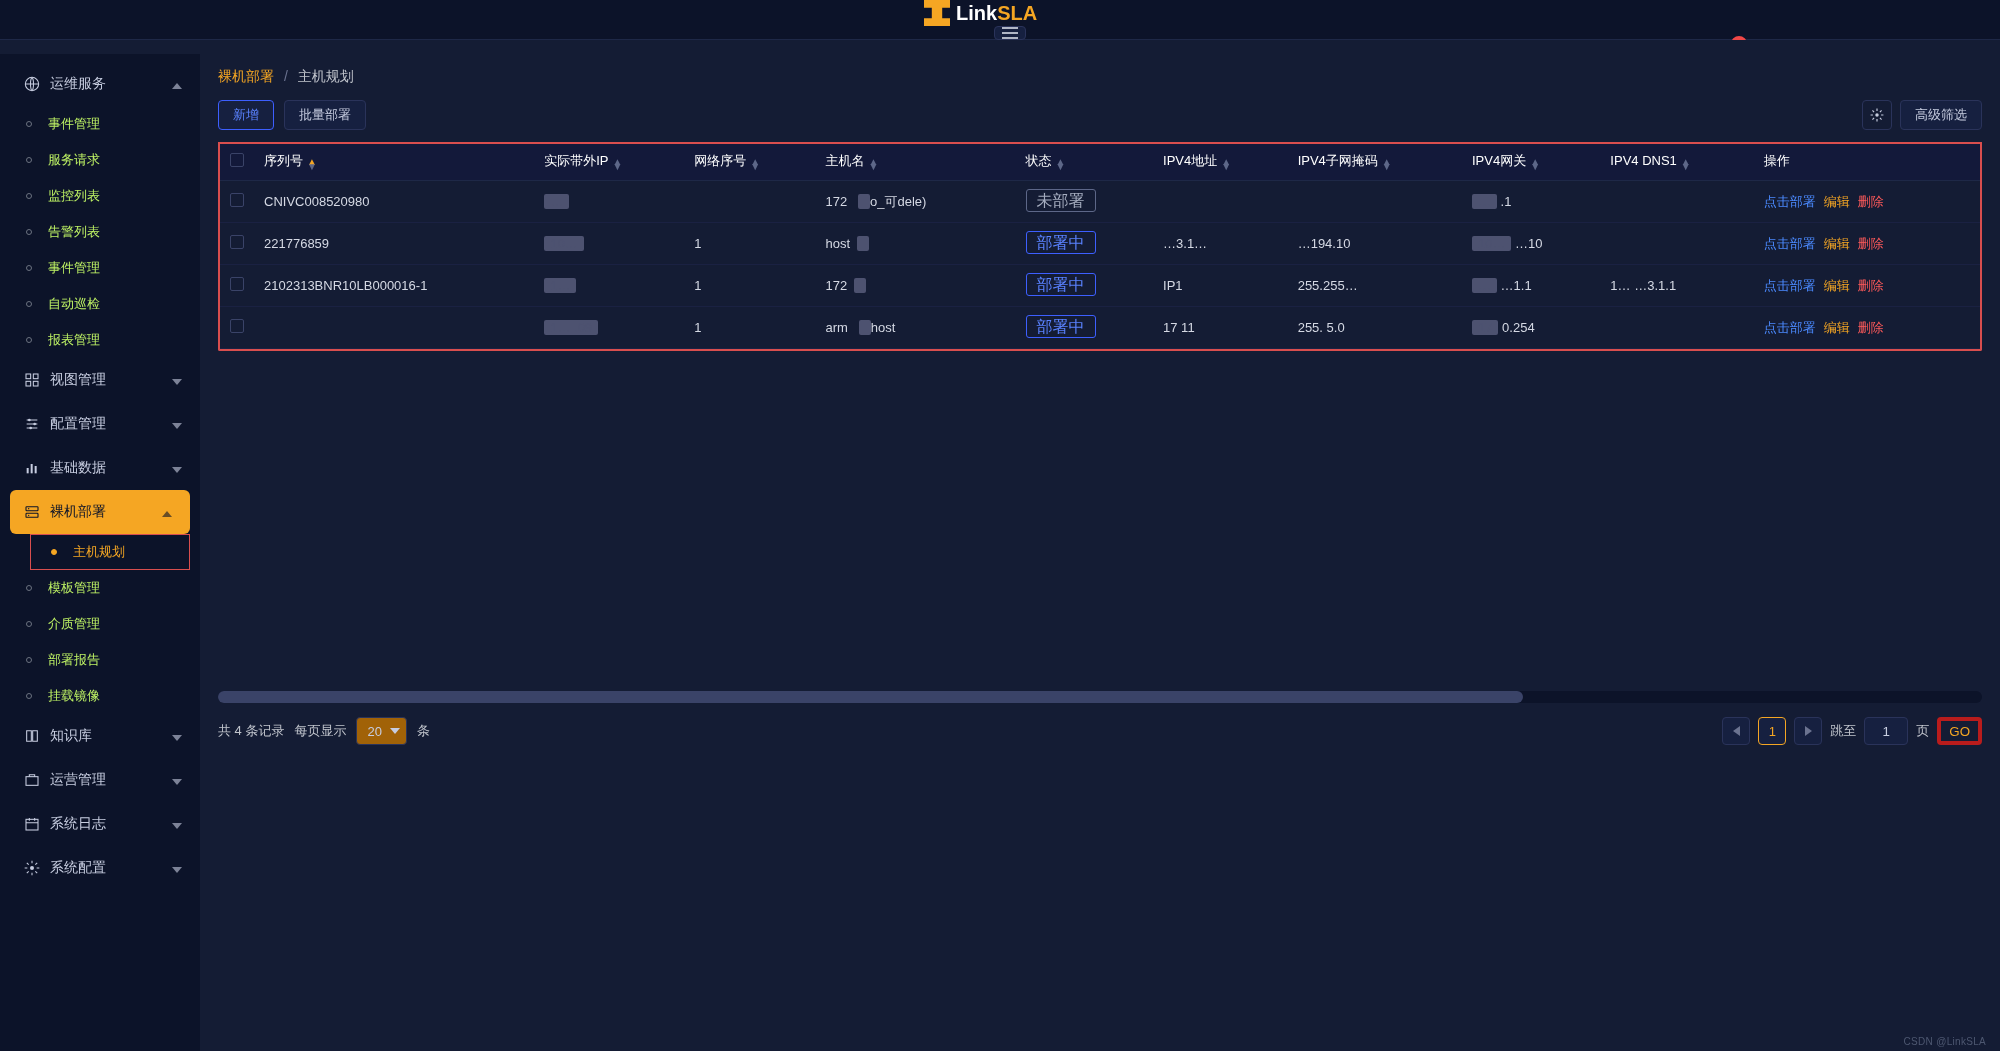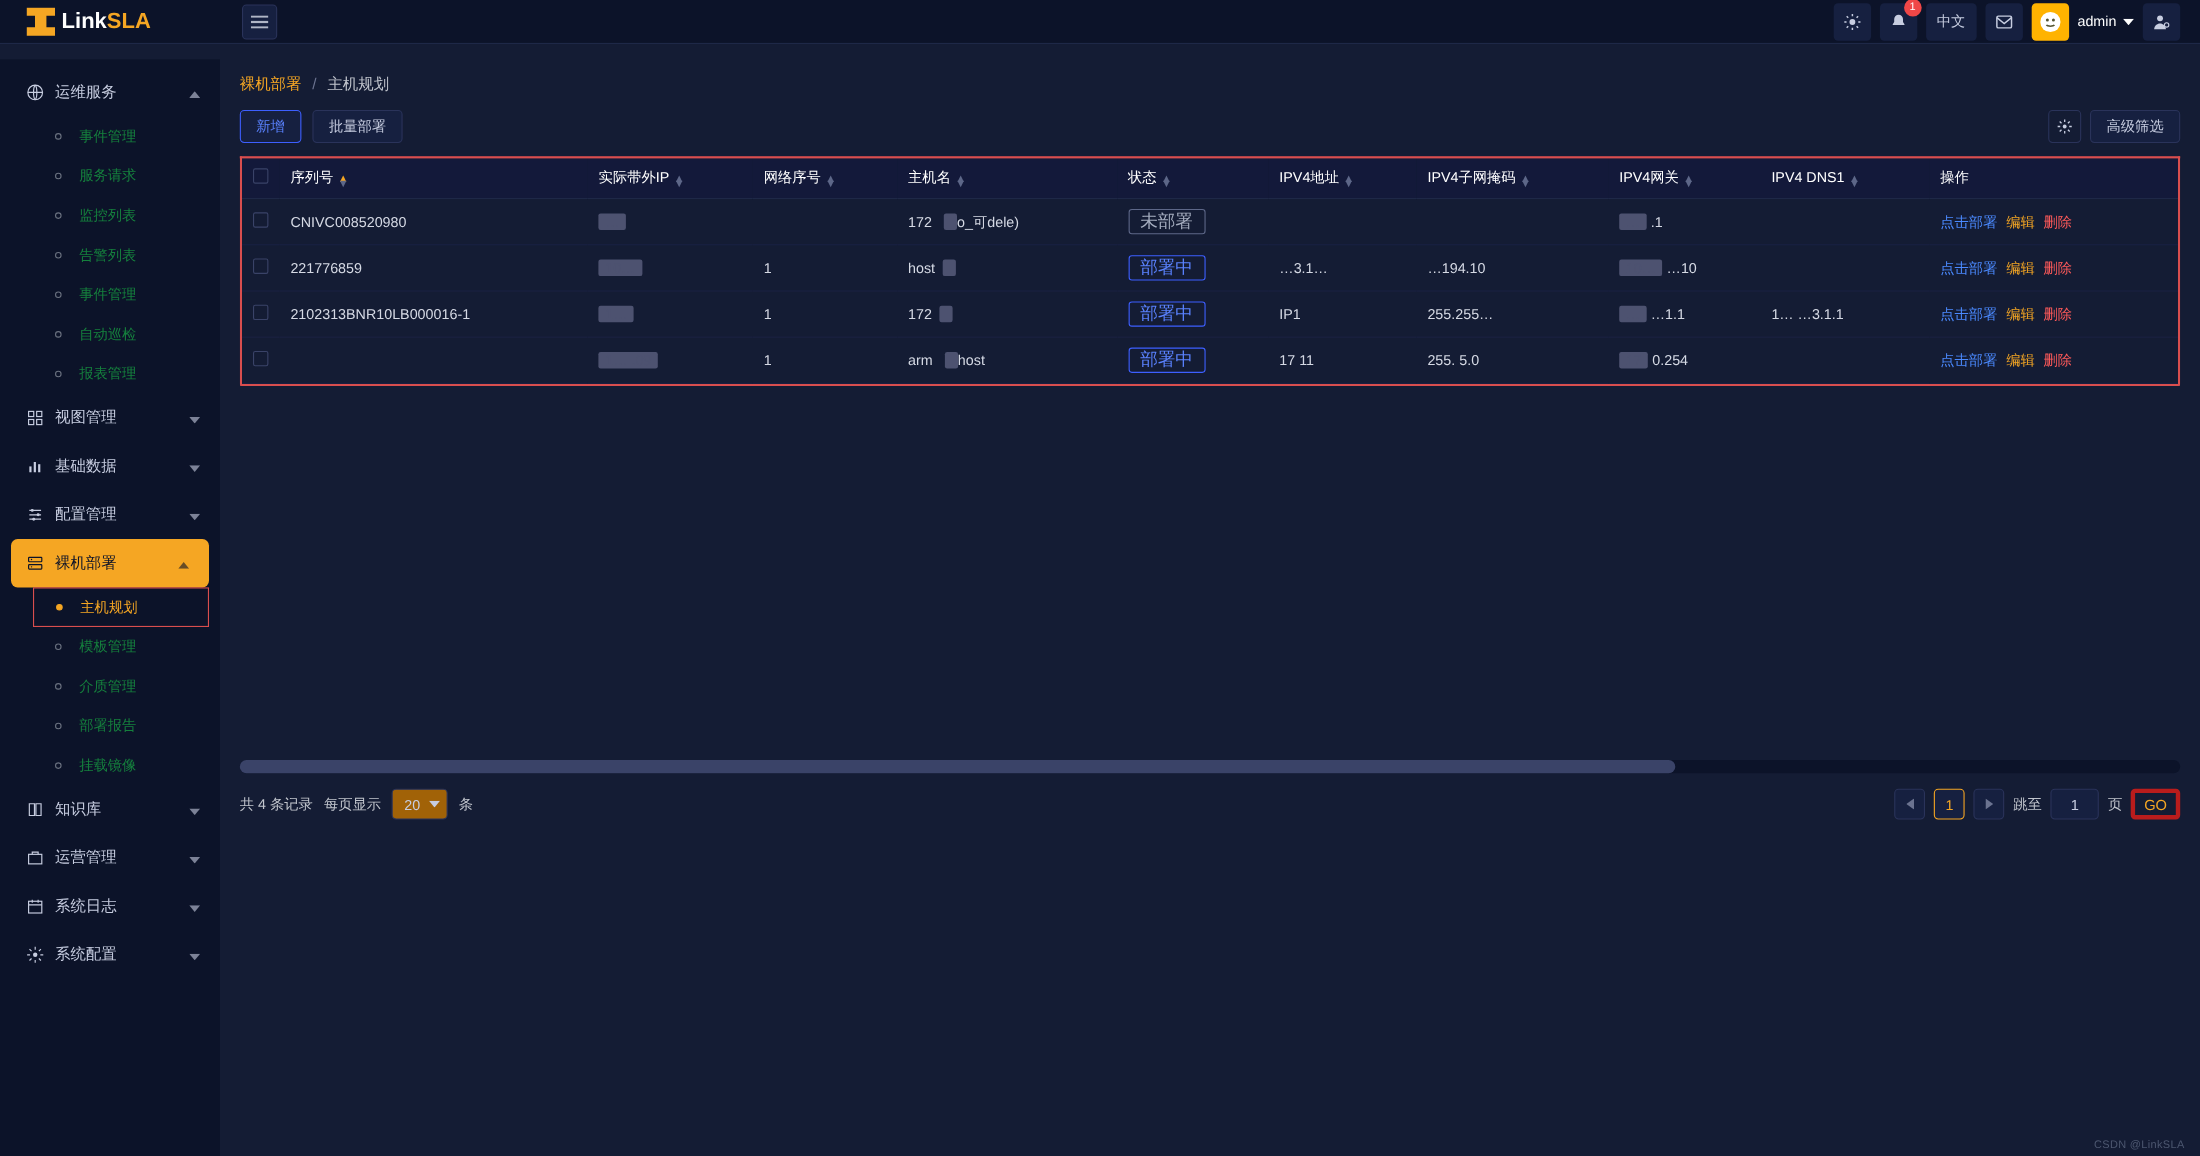--- a/index.html
+++ b/index.html
@@ -10,20 +10,21 @@
   font-size: 12px;
   overflow: hidden;
 }
 
 .topbar {
   height: 40px;
   background: #0c1329;
   display: flex;
   align-items: center;
   border-bottom: 1px solid #1e2847;
+  flex-direction: column;
 }
 .logo {
   width: 200px;
   display: flex;
   align-items: center;
   padding-left: 24px;
   gap: 6px;
 }
 .logo-mark {
   width: 26px; height: 26px;
@@ -115,23 +116,23 @@
   padding-left: 14px;
 }
 .menu-item .chev {
   margin-left: auto;
   opacity: .6;
 }
 .sub-item {
   height: 36px;
   display: flex;
   align-items: center;
-  padding-left: 50px;
+  padding-left: 26px;
   font-size: 13px;
-  color: #15803d;
+  color: #bef264;
   cursor: pointer;
   gap: 8px;
 }
 .sub-item::before {
   content: "";
   width: 4px; height: 4px;
   border: 1px solid #6b7280;
   border-radius: 50%;
   margin-right: 8px;
 }
@@ -414,37 +415,37 @@
         <rect x="3" y="14" width="7" height="7" stroke="currentColor" stroke-width="1.6" fill="none"></rect>
         <rect x="14" y="14" width="7" height="7" stroke="currentColor" stroke-width="1.6" fill="none"></rect>
       </svg>
       <span>视图管理</span>
       <span class="chev"><svg width="10" height="6" viewBox="0 0 10 6">
           <path d="M0 0l5 6 5-6z"></path>
         </svg></span>
     </div>
     <div class="menu-item">
       <svg width="16" height="16" viewBox="0 0 24 24">
-        <rect x="4" y="12" width="3" height="8"></rect>
-        <rect x="10" y="6" width="3" height="14"></rect>
-        <rect x="16" y="9" width="3" height="11"></rect>
-      </svg>
-      <span>基础数据</span>
-      <span class="chev"><svg width="10" height="6" viewBox="0 0 10 6">
-          <path d="M0 0l5 6 5-6z"></path>
-        </svg></span>
-    </div>
-    <div class="menu-item">
-      <svg width="16" height="16" viewBox="0 0 24 24">
         <path d="M4 6h16M4 12h16M4 18h16" stroke="currentColor" stroke-width="1.6"></path>
         <circle cx="8" cy="6" r="2"></circle>
         <circle cx="16" cy="12" r="2"></circle>
         <circle cx="10" cy="18" r="2"></circle>
       </svg>
       <span>配置管理</span>
+      <span class="chev"><svg width="10" height="6" viewBox="0 0 10 6">
+          <path d="M0 0l5 6 5-6z"></path>
+        </svg></span>
+    </div>
+    <div class="menu-item">
+      <svg width="16" height="16" viewBox="0 0 24 24">
+        <rect x="4" y="12" width="3" height="8"></rect>
+        <rect x="10" y="6" width="3" height="14"></rect>
+        <rect x="16" y="9" width="3" height="11"></rect>
+      </svg>
+      <span>基础数据</span>
       <span class="chev"><svg width="10" height="6" viewBox="0 0 10 6">
           <path d="M0 0l5 6 5-6z"></path>
         </svg></span>
     </div>
     <div class="menu-item active">
       <svg width="16" height="16" viewBox="0 0 24 24">
         <rect x="3" y="4" width="18" height="6" rx="1" fill="none" stroke="currentColor" stroke-width="1.6"></rect>
         <rect x="3" y="14" width="18" height="6" rx="1" fill="none" stroke="currentColor" stroke-width="1.6"></rect>
         <circle cx="7" cy="7" r="1"></circle>
         <circle cx="7" cy="17" r="1"></circle>

